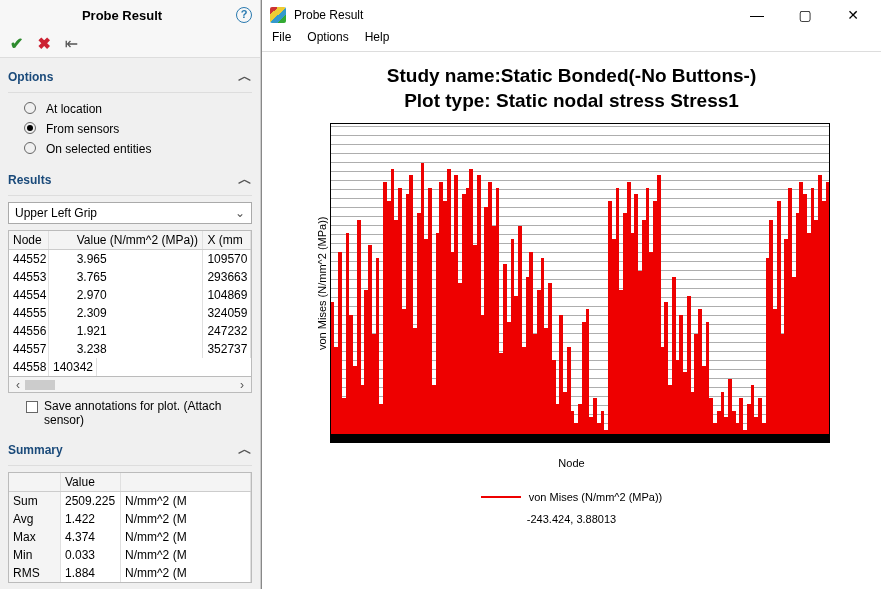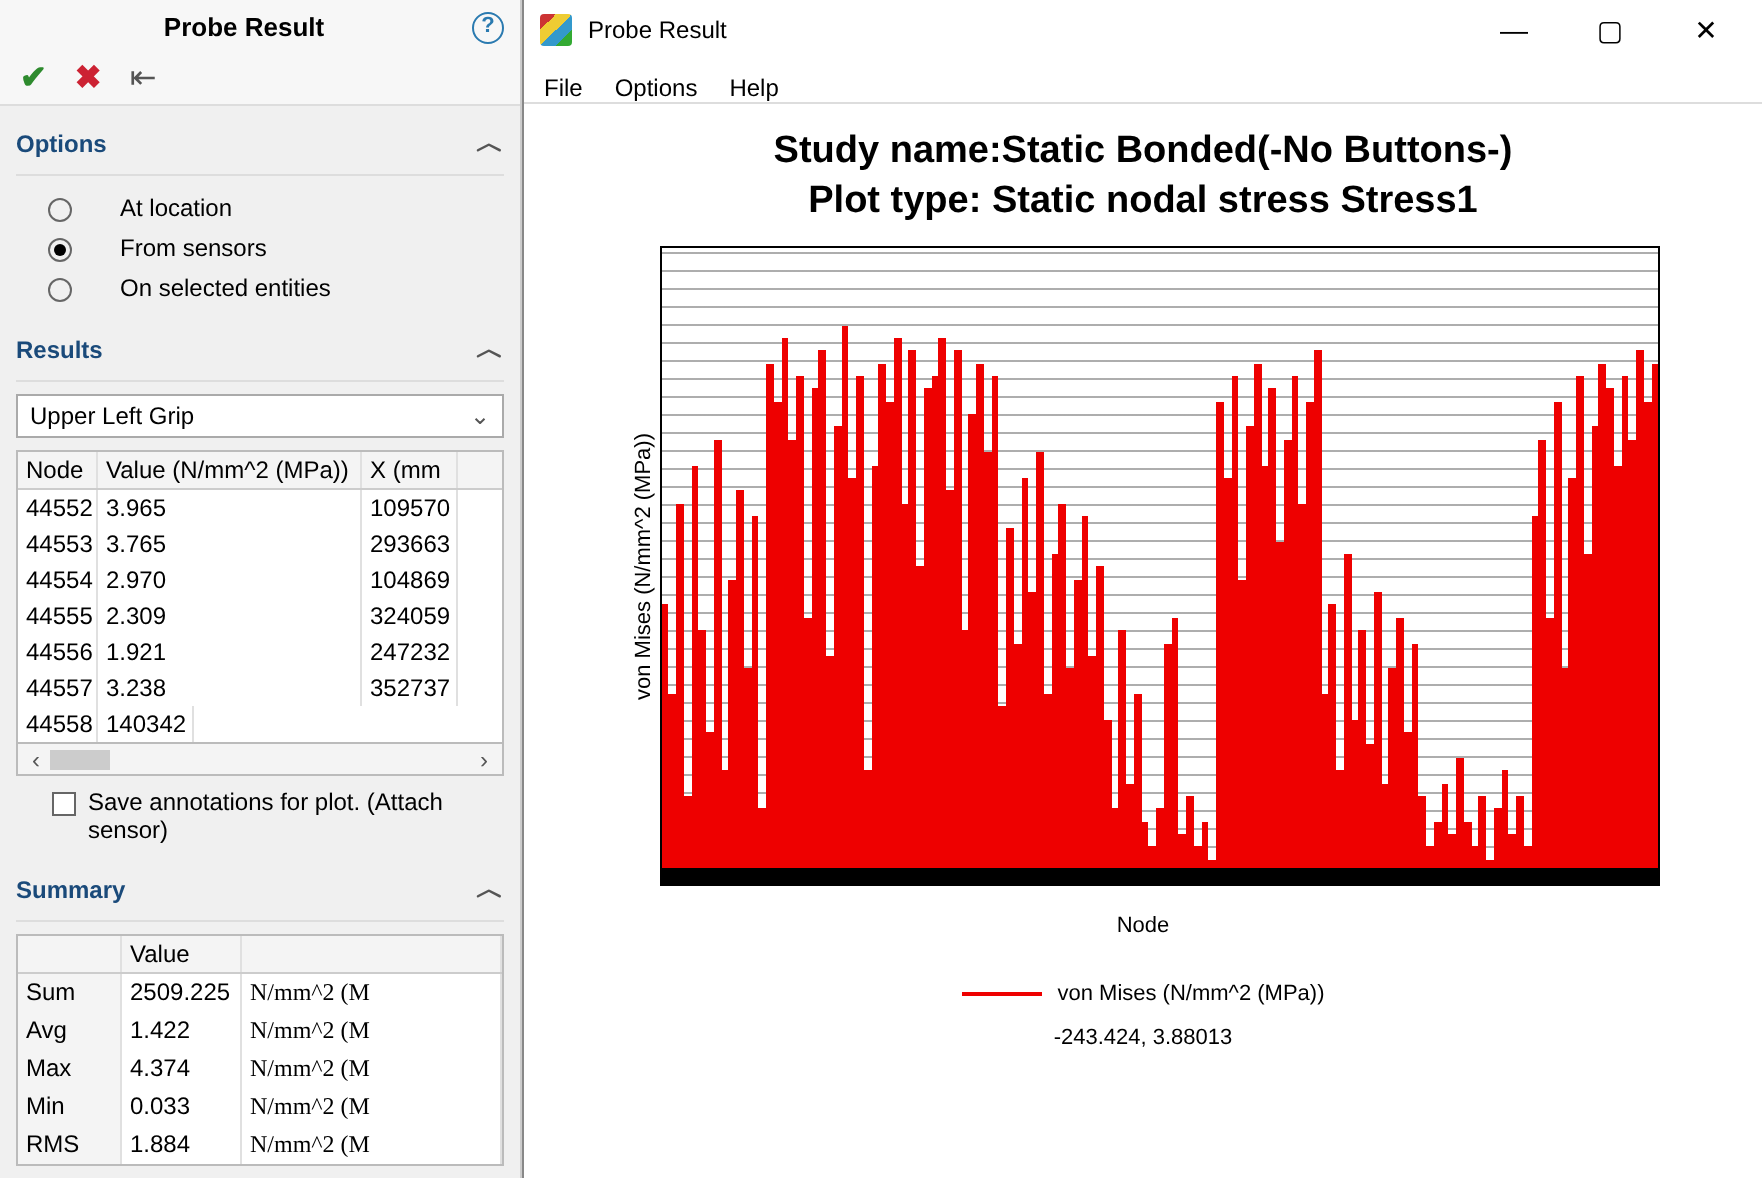--- a/index.html
+++ b/index.html
@@ -44,69 +44,69 @@
   .check { color:#2e8b2e; font-weight:bold; }
   .cross { color:#c23; font-weight:bold; }
   .pin { color:#555; }
   .section { padding: 6px 8px 2px 8px; }
   .section-header {
     display:flex; align-items:center; justify-content:space-between;
     padding: 4px 0 6px 0; border-bottom:1px solid #ddd; margin-bottom:6px;
     color:#1a4a7a; font-weight:600;
   }
   .chev { color:#555; font-size:14px; }
-  .radio-row { display:flex; align-items:flex-end; gap:24px; padding:3px 4px 3px 16px; }
+  .radio-row { display:flex; align-items:flex-start; gap:10px; padding:3px 4px 3px 16px; }
   .radio { width:12px; height:12px; border:1px solid #666; border-radius:50%; display:inline-flex; align-items:center; justify-content:center; }
   .radio.sel::after { content:""; width:6px; height:6px; background:#000; border-radius:50%; }
   .combo {
     height:22px; background:#fff; border:1px solid #aaa; display:flex; align-items:center;
     justify-content:space-between; padding:0 6px; margin-bottom:6px;
   }
   .combo .cv { color:#000; }
   .combo .cd { color:#555; }
   .grid {
     background:#fff; border:1px solid #bbb; font-size:12px;
   }
   .grid-head, .grid-row { display:flex; }
   .grid-head { background:#f4f4f4; border-bottom:1px solid #ccc; }
   .gcell { padding:2px 4px; border-right:1px solid #e0e0e0; overflow:hidden; white-space:nowrap; }
   .g-node { width:40px; }
-  .g-val  { width:132px; }
+  .g-val  { width:132px;margin-left:24px; }
   .g-x    { width:48px; }
   .grid-row:nth-child(even){ background:#fff; }
   .scroll-h {
     height:16px; border:1px solid #bbb; border-top:none; background:#f4f4f4;
     display:flex; align-items:center; justify-content:space-between; padding:0 2px;
   }
   .scroll-h .arr { width:14px; text-align:center; color:#555; }
   .scroll-h .thumb { flex:0 0 30px; height:10px; background:#ccc; }
   .check-row { display:flex; gap:6px; padding:6px 4px 2px 18px; align-items:flex-start; }
   .cbox { width:12px; height:12px; border:1px solid #666; background:#fff; margin-top:2px; flex-shrink:0; }
   .summary-grid .g-lbl { width:52px; background:#f4f4f4; }
   .summary-grid .g-sval { width:60px; }
-  .summary-grid .g-unit { flex:1;font-family:Liberation Serif, serif; }
+  .summary-grid .g-unit { flex:1; }
   .summary-grid .grid-head .g-lbl { background:#f4f4f4; }
 
   
   .right-win {
     flex:1; height:100%; background:#fff; display:flex; flex-direction:column;
     border-left:1px solid #888;
   }
   .titlebar {
     height:30px; display:flex; align-items:center; padding:0 8px; gap:8px;
     background:#fff;
   }
   .app-icon {
     width:16px; height:16px; background:
       linear-gradient(135deg,#c33 0 25%,#ec3 0 50%,#39c 0 75%,#3a3 0 100%);
     border-radius:2px;
   }
   .titlebar .t { flex:1; font-size:12px; }
   .win-btn { width:40px; height:24px; display:flex; align-items:center; justify-content:center; font-size:14px; }
-  .menubar { height:22px; display:flex; align-items:flex-end; gap:16px; padding:0 10px; border-bottom:1px solid #ddd; }
+  .menubar { height:22px; display:flex; align-items:flex-start; gap:16px; padding:0 10px; border-bottom:1px solid #ddd; }
   .chart-wrap { flex:1; display:flex; flex-direction:column; align-items:center; padding:8px 10px 4px 10px; }
   .chart-titles { text-align:center; font-weight:700; font-size:19px; line-height:1.3; margin:4px 0 10px 0; }
   .chart-box { display:flex; }
   .ylabel { writing-mode:vertical-rl; transform:rotate(180deg); font-size:11px; text-align:center; padding:0 2px; }
   .yticks { display:flex; flex-direction:column; justify-content:space-between; align-items:flex-end; height:320px; padding-right:4px; font-size:11px; }
   .plot {
     width:500px; height:320px; border:1px solid #000; position:relative; background:#fff;
     overflow:hidden;
   }
   .hgrid {

